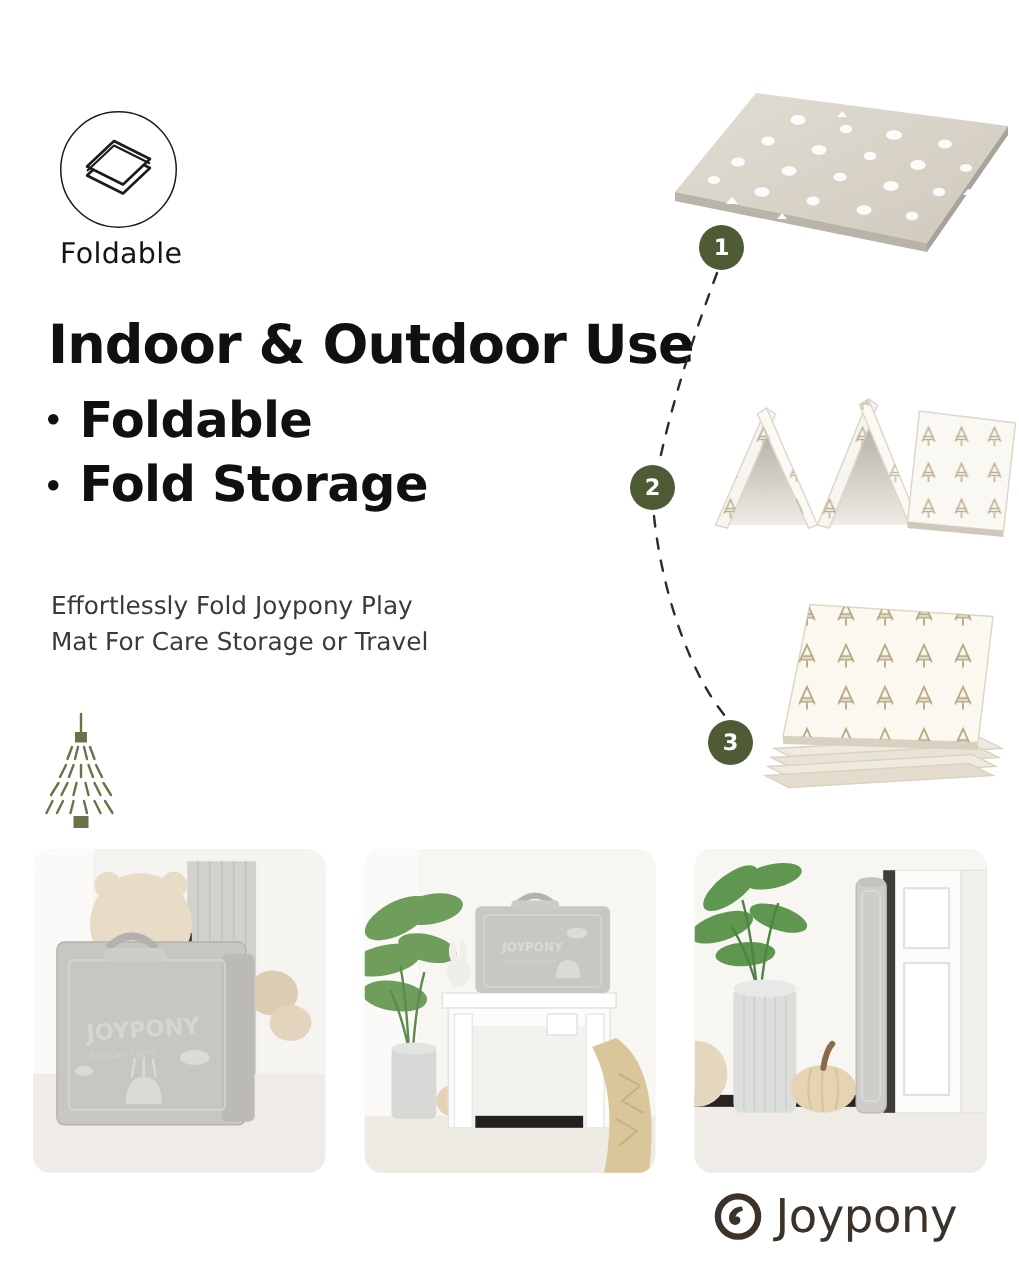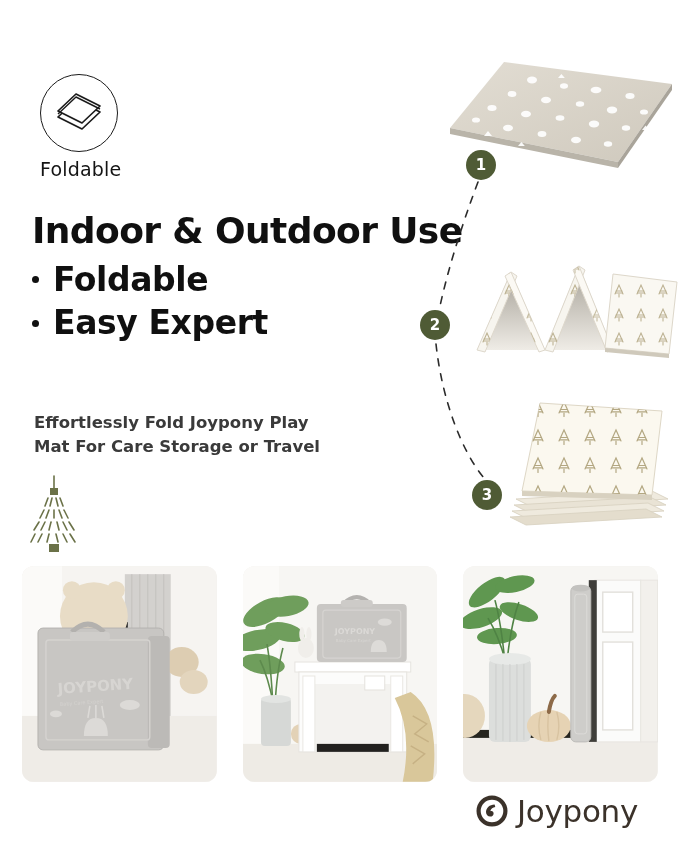--- a/index.html
+++ b/index.html
@@ -38,21 +38,21 @@
   .bullets li {
     font-size:33px; font-weight:bold; letter-spacing:-0.4px;
     line-height:1.32; color:#101010; display:flex; align-items:center;
   }
   .bullets li .dot {
     display:inline-block; width:7px; height:7px; border-radius:50%;
     background:#101010; margin-right:14px; flex:none;
   }
   .subcopy {
     position:absolute; left:34px; top:392px; width:320px;
-    font-size:16.5px; line-height:1.45; color:#3a3a3a; font-weight:700;margin-top:19px;
+    font-size:16.5px; line-height:1.45; color:#3a3a3a; font-weight:400;
   }
 
   
   .deco-tree { position:absolute; left:22px; top:472px; width:64px; height:86px; }
 
   
   .steps { position:absolute; left:400px; top:40px; width:279px; height:520px; }
   .step-badge {
     position:absolute; width:30px; height:30px; border-radius:50%;
     display:flex; align-items:center; justify-content:center;
@@ -99,21 +99,21 @@
 
   <div class="headline">
     <h1 class="h1">Indoor &amp; Outdoor Use</h1>
     <ul class="bullets">
       <li>
         <span class="dot"></span>
         <span>Foldable</span>
       </li>
       <li>
         <span class="dot"></span>
-        <span>Easy Expert</span>
+        <span>Fold Storage</span>
       </li>
     </ul>
   </div>
 
   <div class="subcopy">
     <div>Effortlessly Fold Joypony Play</div>
     <div>Mat For Care Storage or Travel</div>
   </div>
 
   <svg class="deco-tree" viewBox="0 0 64 86">

